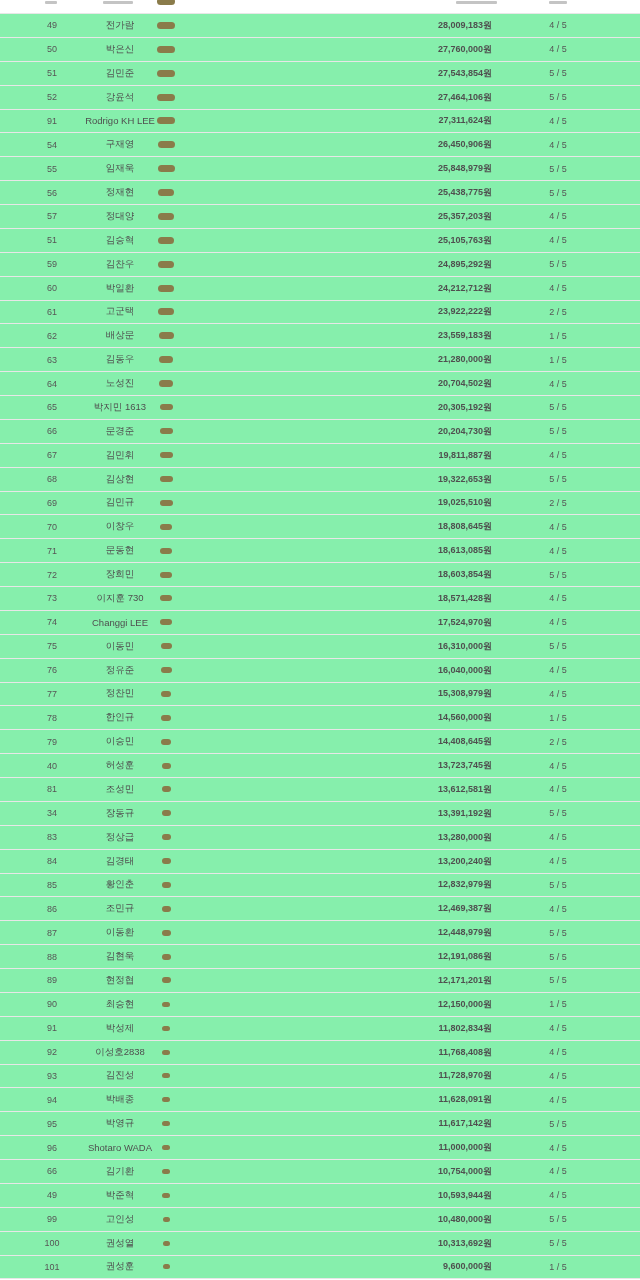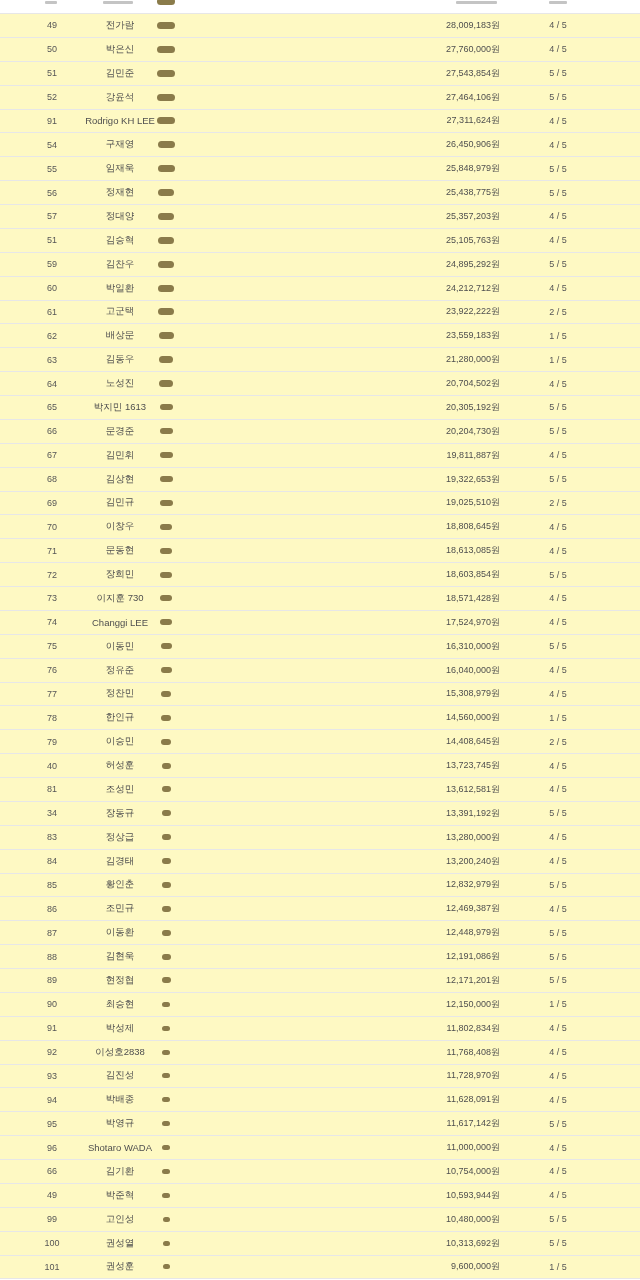--- a/index.html
+++ b/index.html
@@ -16,32 +16,32 @@
   .frag-rank{left:45px;width:12px;}
   .frag-name{left:103px;width:30px;}
   .frag-prize{left:456px;width:41px;}
   .frag-score{left:549px;width:18px;}
   .frag-badge{
     position:absolute;left:157px;top:-2px;width:18px;height:7px;
     border-radius:4px;background:#8a7b4a;
   }
   .row{
     position:relative;height:23.89px;box-sizing:border-box;
-    border-bottom:1px solid #e7e7e7;background:#fef9c3;
+    border-bottom:1px solid #e7e7e7;background:#86efac;
   }
   .cell{
     position:absolute;top:0;height:100%;
     display:flex;align-items:center;
     font-size:9px;color:#565656;white-space:nowrap;
   }
   .cell.rank{left:32px;width:40px;justify-content:center;}
   .cell.name{left:53px;width:134px;justify-content:center;font-size:9.5px;color:#4f4f4f;}
   .cell.badge-wrap{left:149px;width:34px;justify-content:center;}
   .badge{background:#8a7b4a;border-radius:4px;}
-  .cell.prize{left:360px;width:140px;justify-content:flex-end;color:#4f4f4f;}
+  .cell.prize{left:352px;width:140px;justify-content:flex-end;color:#4f4f4f;font-weight:bold;}
   .cell.score{left:528px;width:60px;justify-content:center;}
 </style>
 </head>
 <body>
 
 <div id="ranking-table">
 
   <div class="partial-row">
     <span class="frag frag-rank"></span>
     <span class="frag frag-name"></span>

